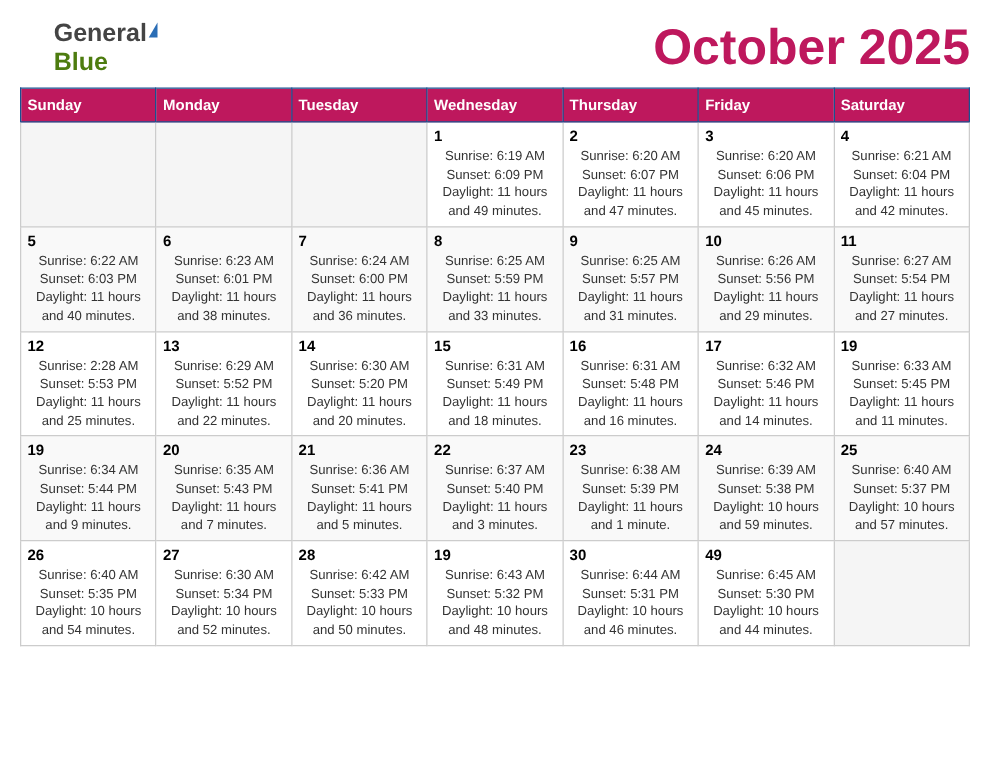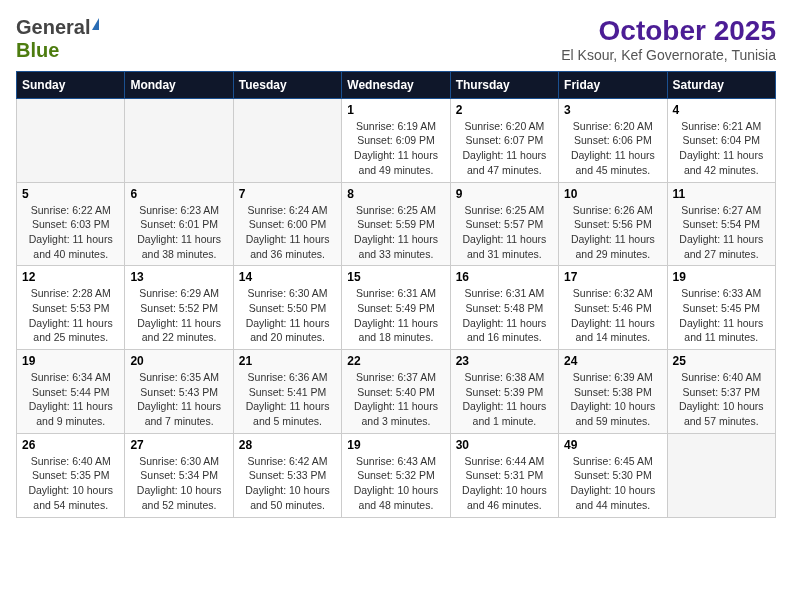--- a/index.html
+++ b/index.html
@@ -13,41 +13,42 @@
     .header-area {
       display: flex;
       justify-content: space-between;
       align-items: flex-start;
       margin-bottom: 8px;
     }
     .logo {
       display: flex;
       flex-direction: column;
       align-items: flex-start;
+      margin-left: 27px;
     }
     .title-block {
       text-align: right;
     }
     .month-title {
-      font-size: 28px;
+      font-size: 40px;
       font-weight: bold;
-      color: #4c1d95;
+      color: #be185d;
       line-height: 1.1;
     }
     .subtitle {
       font-size: 14px;
       color: #555;
     }
     .calendar {
       width: 100%;
       border-collapse: collapse;
       font-size: 11px;
     }
     .calendar th {
-      background-color: #0f172a;
+      background-color: #be185d;
       color: #fff;
       text-align: left;
       padding: 6px 5px;
       font-size: 12px;
       border: 1px solid #1a5090;
     }
     .calendar td {
       vertical-align: top;
       padding: 4px 5px;
       border: 1px solid #ccc;
@@ -107,21 +108,20 @@
     <div class="logo-row">
       <span class="logo-text-general">General</span>
       <span class="logo-triangle"></span>
     </div>
     <div>
       <span class="logo-text-blue">Blue</span>
     </div>
   </div>
   <div class="title-block">
     <div class="month-title">October 2025</div>
-    <div class="subtitle">El Ksour, Kef Governorate, Tunisia</div>
   </div>
 </div>
 
 <table class="calendar">
   <thead>
     <tr>
     <th>Sunday</th>
         <th>Monday</th>
         <th>Tuesday</th>
         <th>Wednesday</th>
@@ -213,21 +213,21 @@
         </td>
         <td>
           <span class="day-number">13</span>
           <div class="day-info">Sunrise: 6:29 AM
 Sunset: 5:52 PM
 Daylight: 11 hours and 22 minutes.</div>
         </td>
         <td>
           <span class="day-number">14</span>
           <div class="day-info">Sunrise: 6:30 AM
-Sunset: 5:50 PM
+Sunset: 5:20 PM
 Daylight: 11 hours and 20 minutes.</div>
         </td>
         <td>
           <span class="day-number">15</span>
           <div class="day-info">Sunrise: 6:31 AM
 Sunset: 5:49 PM
 Daylight: 11 hours and 18 minutes.</div>
         </td>
         <td>
           <span class="day-number">16</span>

